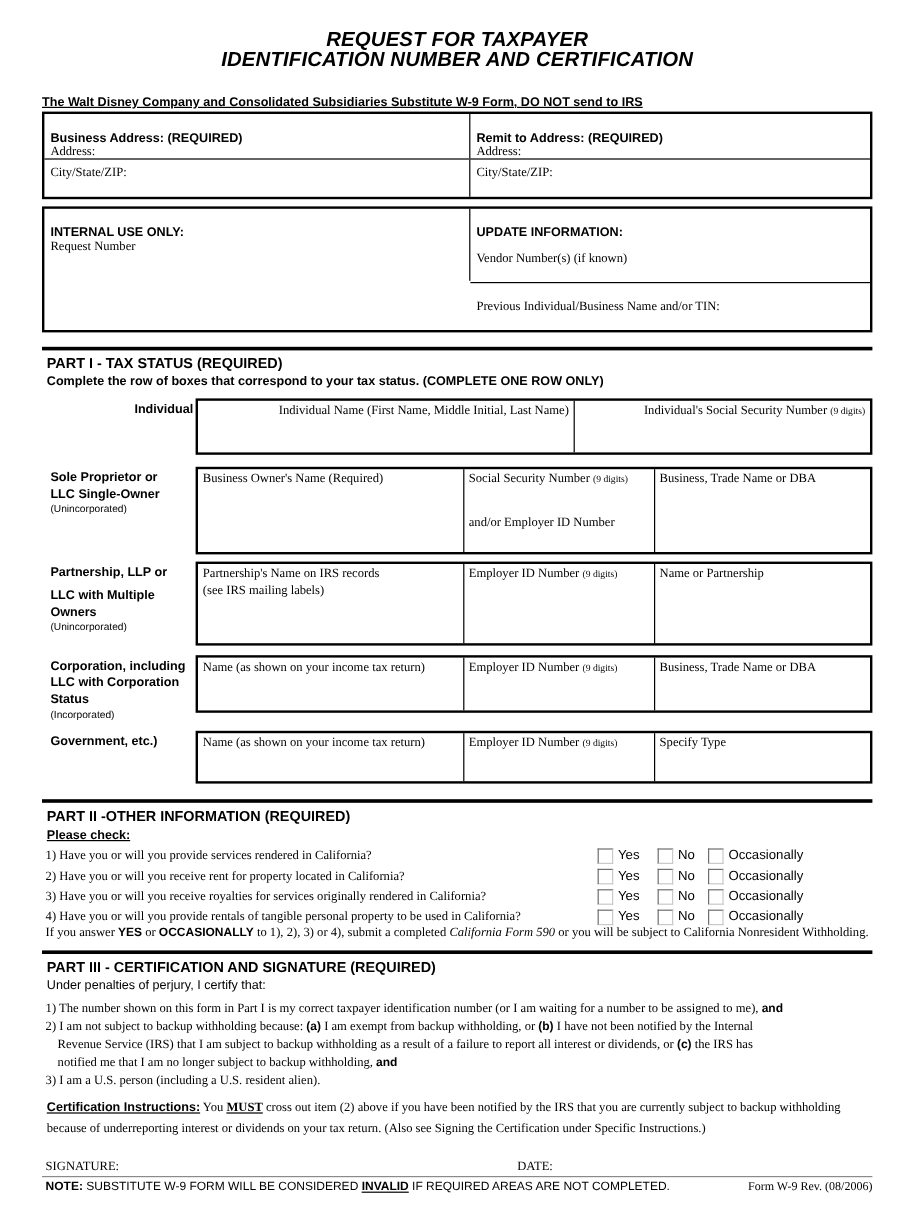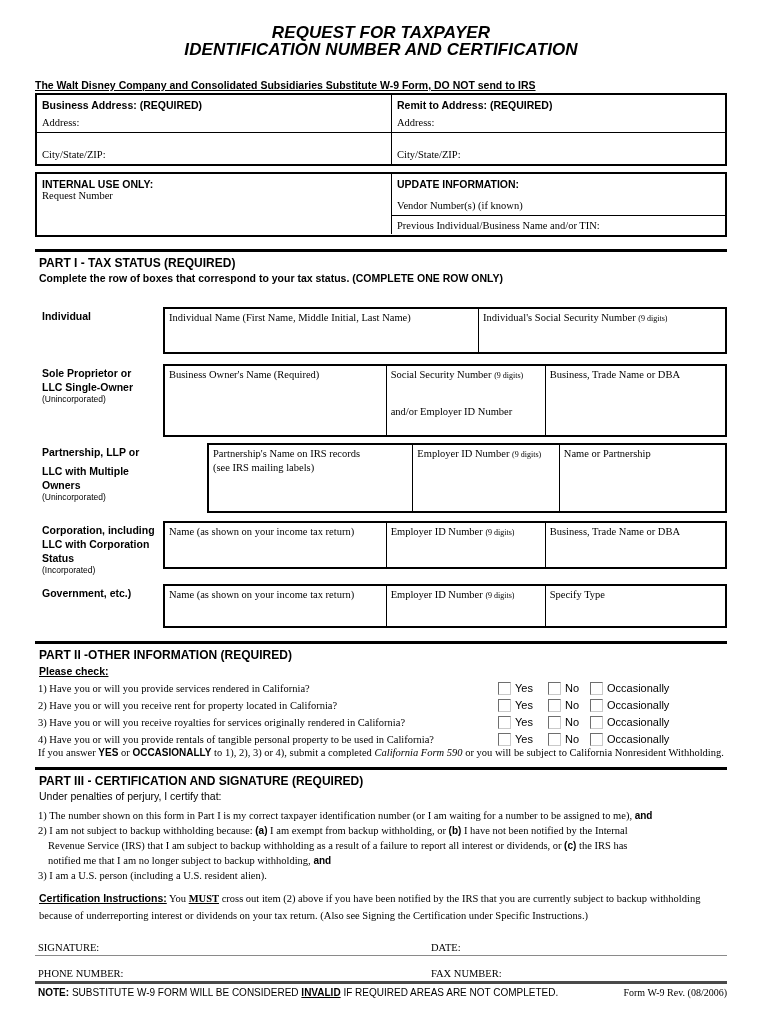--- a/index.html
+++ b/index.html
@@ -13,21 +13,21 @@
   
   .title{ text-align:center;font-weight:bold;font-size:17px;line-height:17px;letter-spacing:.1px;font-style:italic;}
   .subtitle{margin-top:21px;font-size:10.5px;font-weight:bold;}
   .subtitle span{text-decoration:underline;}
   
   .box{border:2px solid #000;}
   .addr-box{margin-top:2px;}
   .row2{display:flex;}
   .cell-l{width:51.6%;border-right:1px solid #000;box-sizing:border-box;}
   .cell-r{flex:1;box-sizing:border-box;}
-  .pad{padding:4px 5px;}
+  .pad{padding:14px 5px;}
   .addr-top{height:37px;display:flex;flex-direction:column;justify-content:space-between;}
   .addr-bot{height:31px;display:flex;flex-direction:column;justify-content:flex-end;}
   .hdiv{border-top:1px solid #000;}
   .lbl-b{font-size:10.5px;font-weight:bold;}
   .lbl-s{font-size:10.5px;font-family:"Liberation Serif",serif;}
   .int-box{margin-top:6px;}
   .int-l{width:51.6%;border-right:1px solid #000;box-sizing:border-box;height:60px;}
   .int-r{flex:1;box-sizing:border-box;}
   .vend-row{height:33px;display:flex;flex-direction:column;justify-content:space-between;border-bottom:1px solid #000;}
   
@@ -122,21 +122,21 @@
       <div class="pad">
         <div class="lbl-s">Previous Individual/Business Name and/or TIN:</div>
       </div>
     </div>
   </div>
 
   <hr class="rule" style="margin-top:12px;">
   <div class="part-h">PART I - TAX STATUS (REQUIRED)</div>
   <div class="part-sub">Complete the row of boxes that correspond to your tax status. (COMPLETE ONE ROW ONLY)</div>
 
-  <div class="taxrow" style="margin-top:23px;">
+  <div class="taxrow" style="margin-top:8px;text-align:right;">
     <div class="taxlabel">
       <div>Individual</div>
     </div>
     <div class="taxtable h47">
       <div class="taxcell w56">
         <span>Individual Name (First Name, Middle Initial, Last Name)</span>
       </div>
       <div class="taxcell w44">
         <span>Individual's Social Security Number </span><span class="small-digits">(9 digits)</span>
       </div>
@@ -156,21 +156,21 @@
       <div class="taxcell w28">
         <div><span>Social Security Number </span><span class="small-digits">(9 digits)</span></div>
         <div class="ssn-gap">and/or Employer ID Number</div>
       </div>
       <div class="taxcell w32">
         <span>Business, Trade Name or DBA</span>
       </div>
     </div>
   </div>
 
-  <div class="taxrow" style="margin-top:6px;gap:44px;">
+  <div class="taxrow" style="margin-top:6px;">
     <div class="taxlabel">
       <div>Partnership, LLP or</div>
       <div style="margin-top:5px;">LLC with Multiple Owners</div>
       <div class="sub">(Unincorporated)</div>
     </div>
     <div class="taxtable h70">
       <div class="taxcell w39">
         <div>Partnership's Name on IRS records</div>
         <div>(see IRS mailing labels)</div>
       </div>
@@ -309,24 +309,20 @@
   </div>
 
   <div class="ci">
     <span class="ci-h">Certification Instructions:</span><span> You </span><span class="bsans u" style="font-family:'Liberation Serif',serif;font-size:10.5px;">MUST</span><span> cross out item (2) above if you have been notified by the IRS that you are currently subject to backup withholding because of underreporting interest or dividends on your tax return.  (Also see Signing the Certification under Specific Instructions.)</span>
   </div>
 
   <div class="sig-row sig1">
     <span class="sig-left">SIGNATURE:</span>
     <span class="sig-right">DATE:</span>
   </div>
-  <div class="sig-row sig3">
-    <span class="sig-left">PHONE NUMBER:</span>
-    <span class="sig-right">FAX NUMBER:</span>
-  </div>
 
   <div class="note-row">
     <span class="note-text">
       <span class="b">NOTE:</span><span>  SUBSTITUTE W-9 FORM WILL BE CONSIDERED </span><span class="b u">INVALID</span><span> IF REQUIRED AREAS ARE NOT COMPLETED.</span>
     </span>
     <span class="form-rev">Form W-9 Rev. (08/2006)</span>
   </div>
 
 </div>
 

